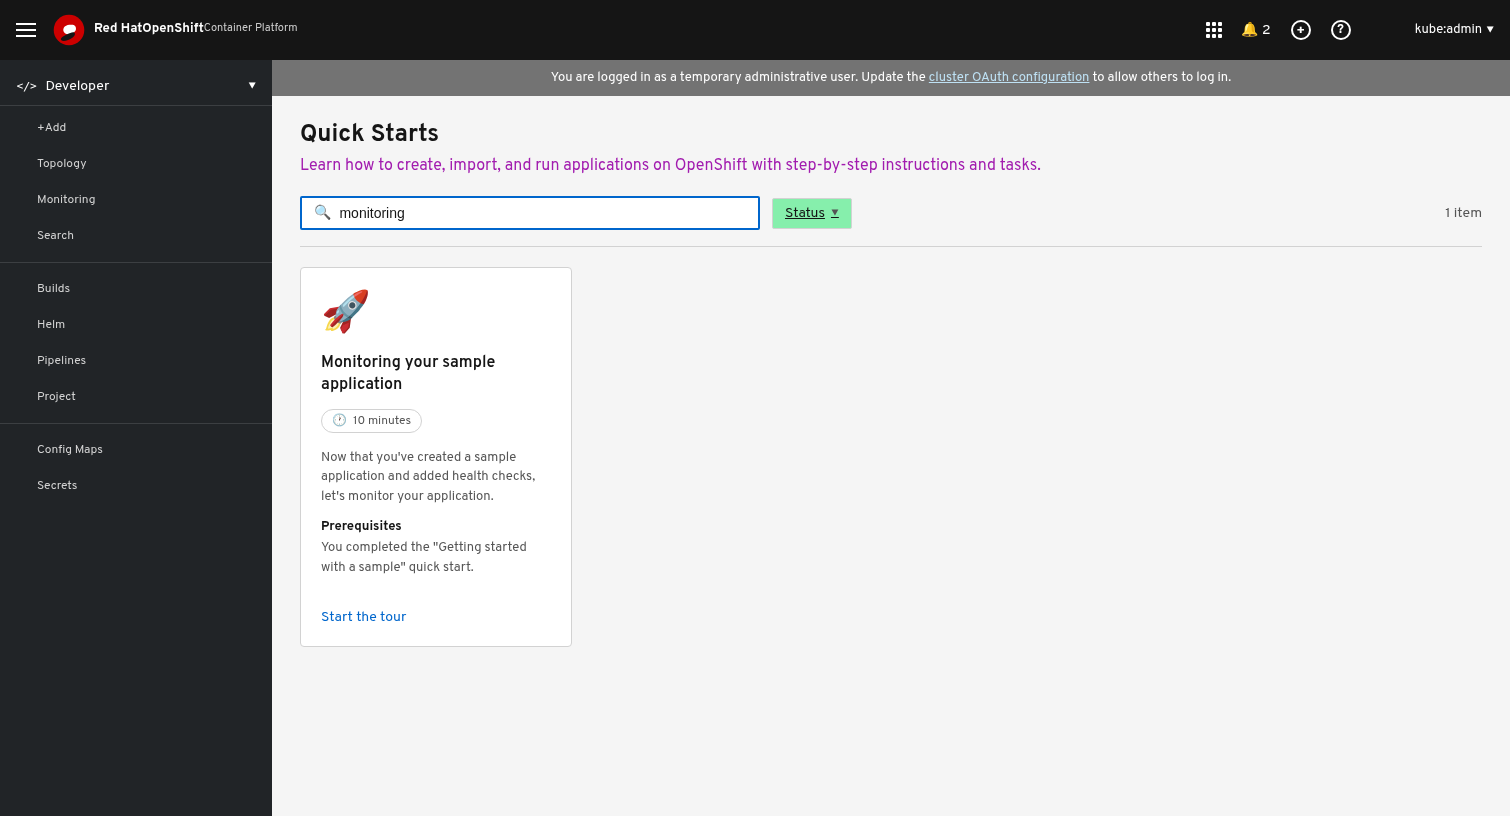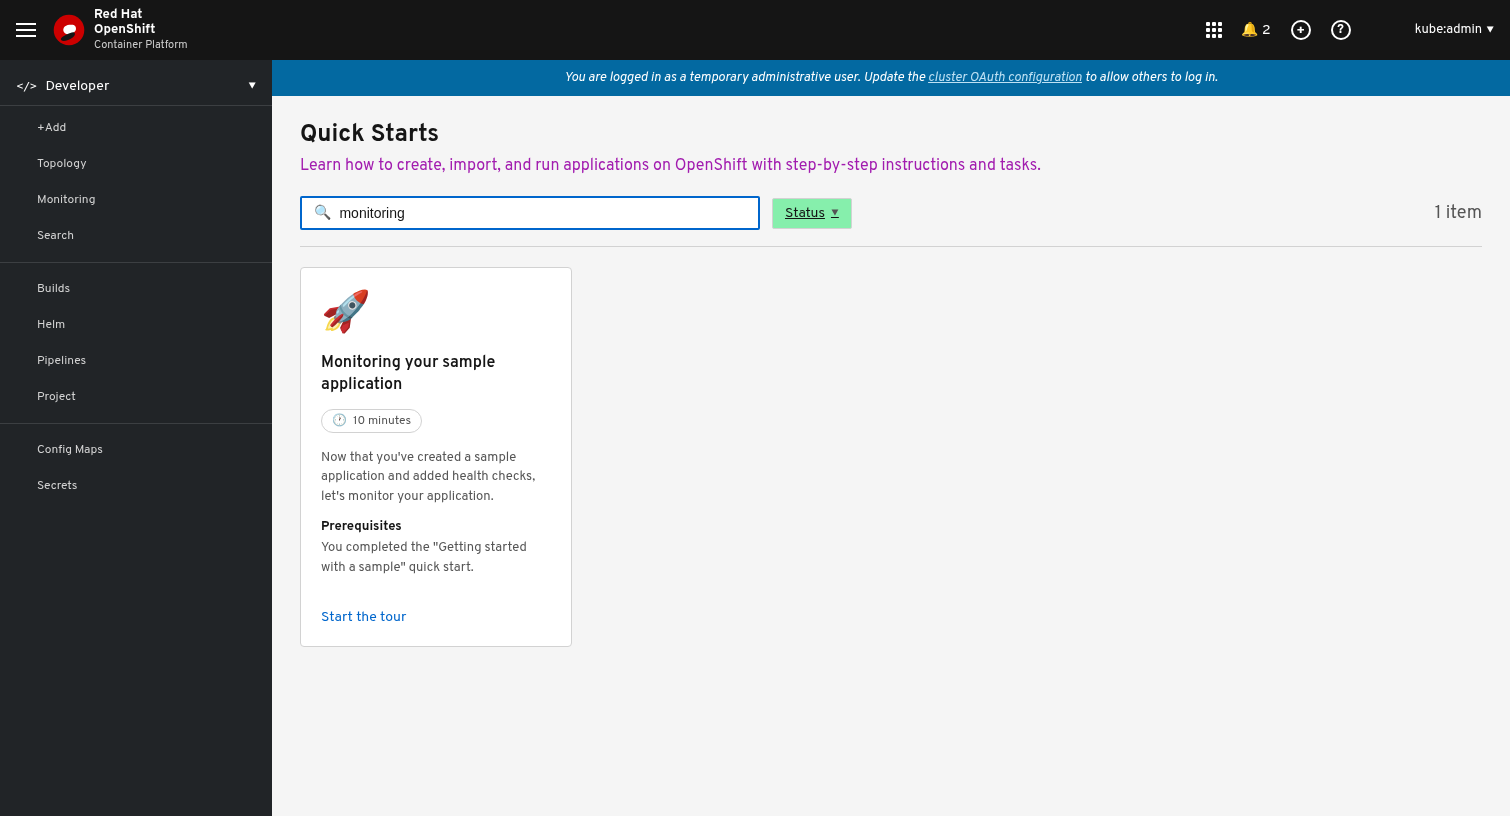--- a/index.html
+++ b/index.html
@@ -36,21 +36,21 @@
       display: flex;
       align-items: center;
       gap: 8px;
     }
     .redhat-logo {
       width: 34px;
       height: 34px;
     }
     .topnav-brand {
       display: flex;
-      flex-direction: column;
+      flex-direction: row;
       line-height: 1.2;
     }
     .topnav-brand .brand-top {
       font-size: 13px;
       font-weight: 700;
       color: #fff;
     }
     .topnav-brand .brand-bottom {
       font-size: 11px;
       color: #ccc;
@@ -141,26 +141,25 @@
     .main-wrapper {
       margin-left: 272px;
       margin-top: 60px;
       display: flex;
       flex-direction: column;
       min-height: calc(100vh - 60px);
     }
 
     
     .alert-banner {
-      background: #0369a1;
+      background: #737373;
       color: #fff;
       text-align: center;
       padding: 10px 20px;
       font-size: 13px;
-      font-style: italic;
     }
     .alert-banner a {
       color: #bee1f4;
       text-decoration: underline;
     }
 
     
     .content-area {
       padding: 24px 28px;
       flex: 1;
@@ -218,21 +217,21 @@
       padding: 6px 12px;
       border-radius: 2px;
       cursor: pointer;
       font-size: 14px;
       color: #151515;
       text-decoration: underline;
     }
     .status-dropdown .arrow { font-size: 10px; color: #555; }
     .item-count {
       margin-left: auto;
-      font-size: 18px;
+      font-size: 14px;
       color: #555;
     }
 
     
     .cards-grid {
       display: flex;
       flex-wrap: wrap;
       gap: 16px;
     }
     .qs-card {

